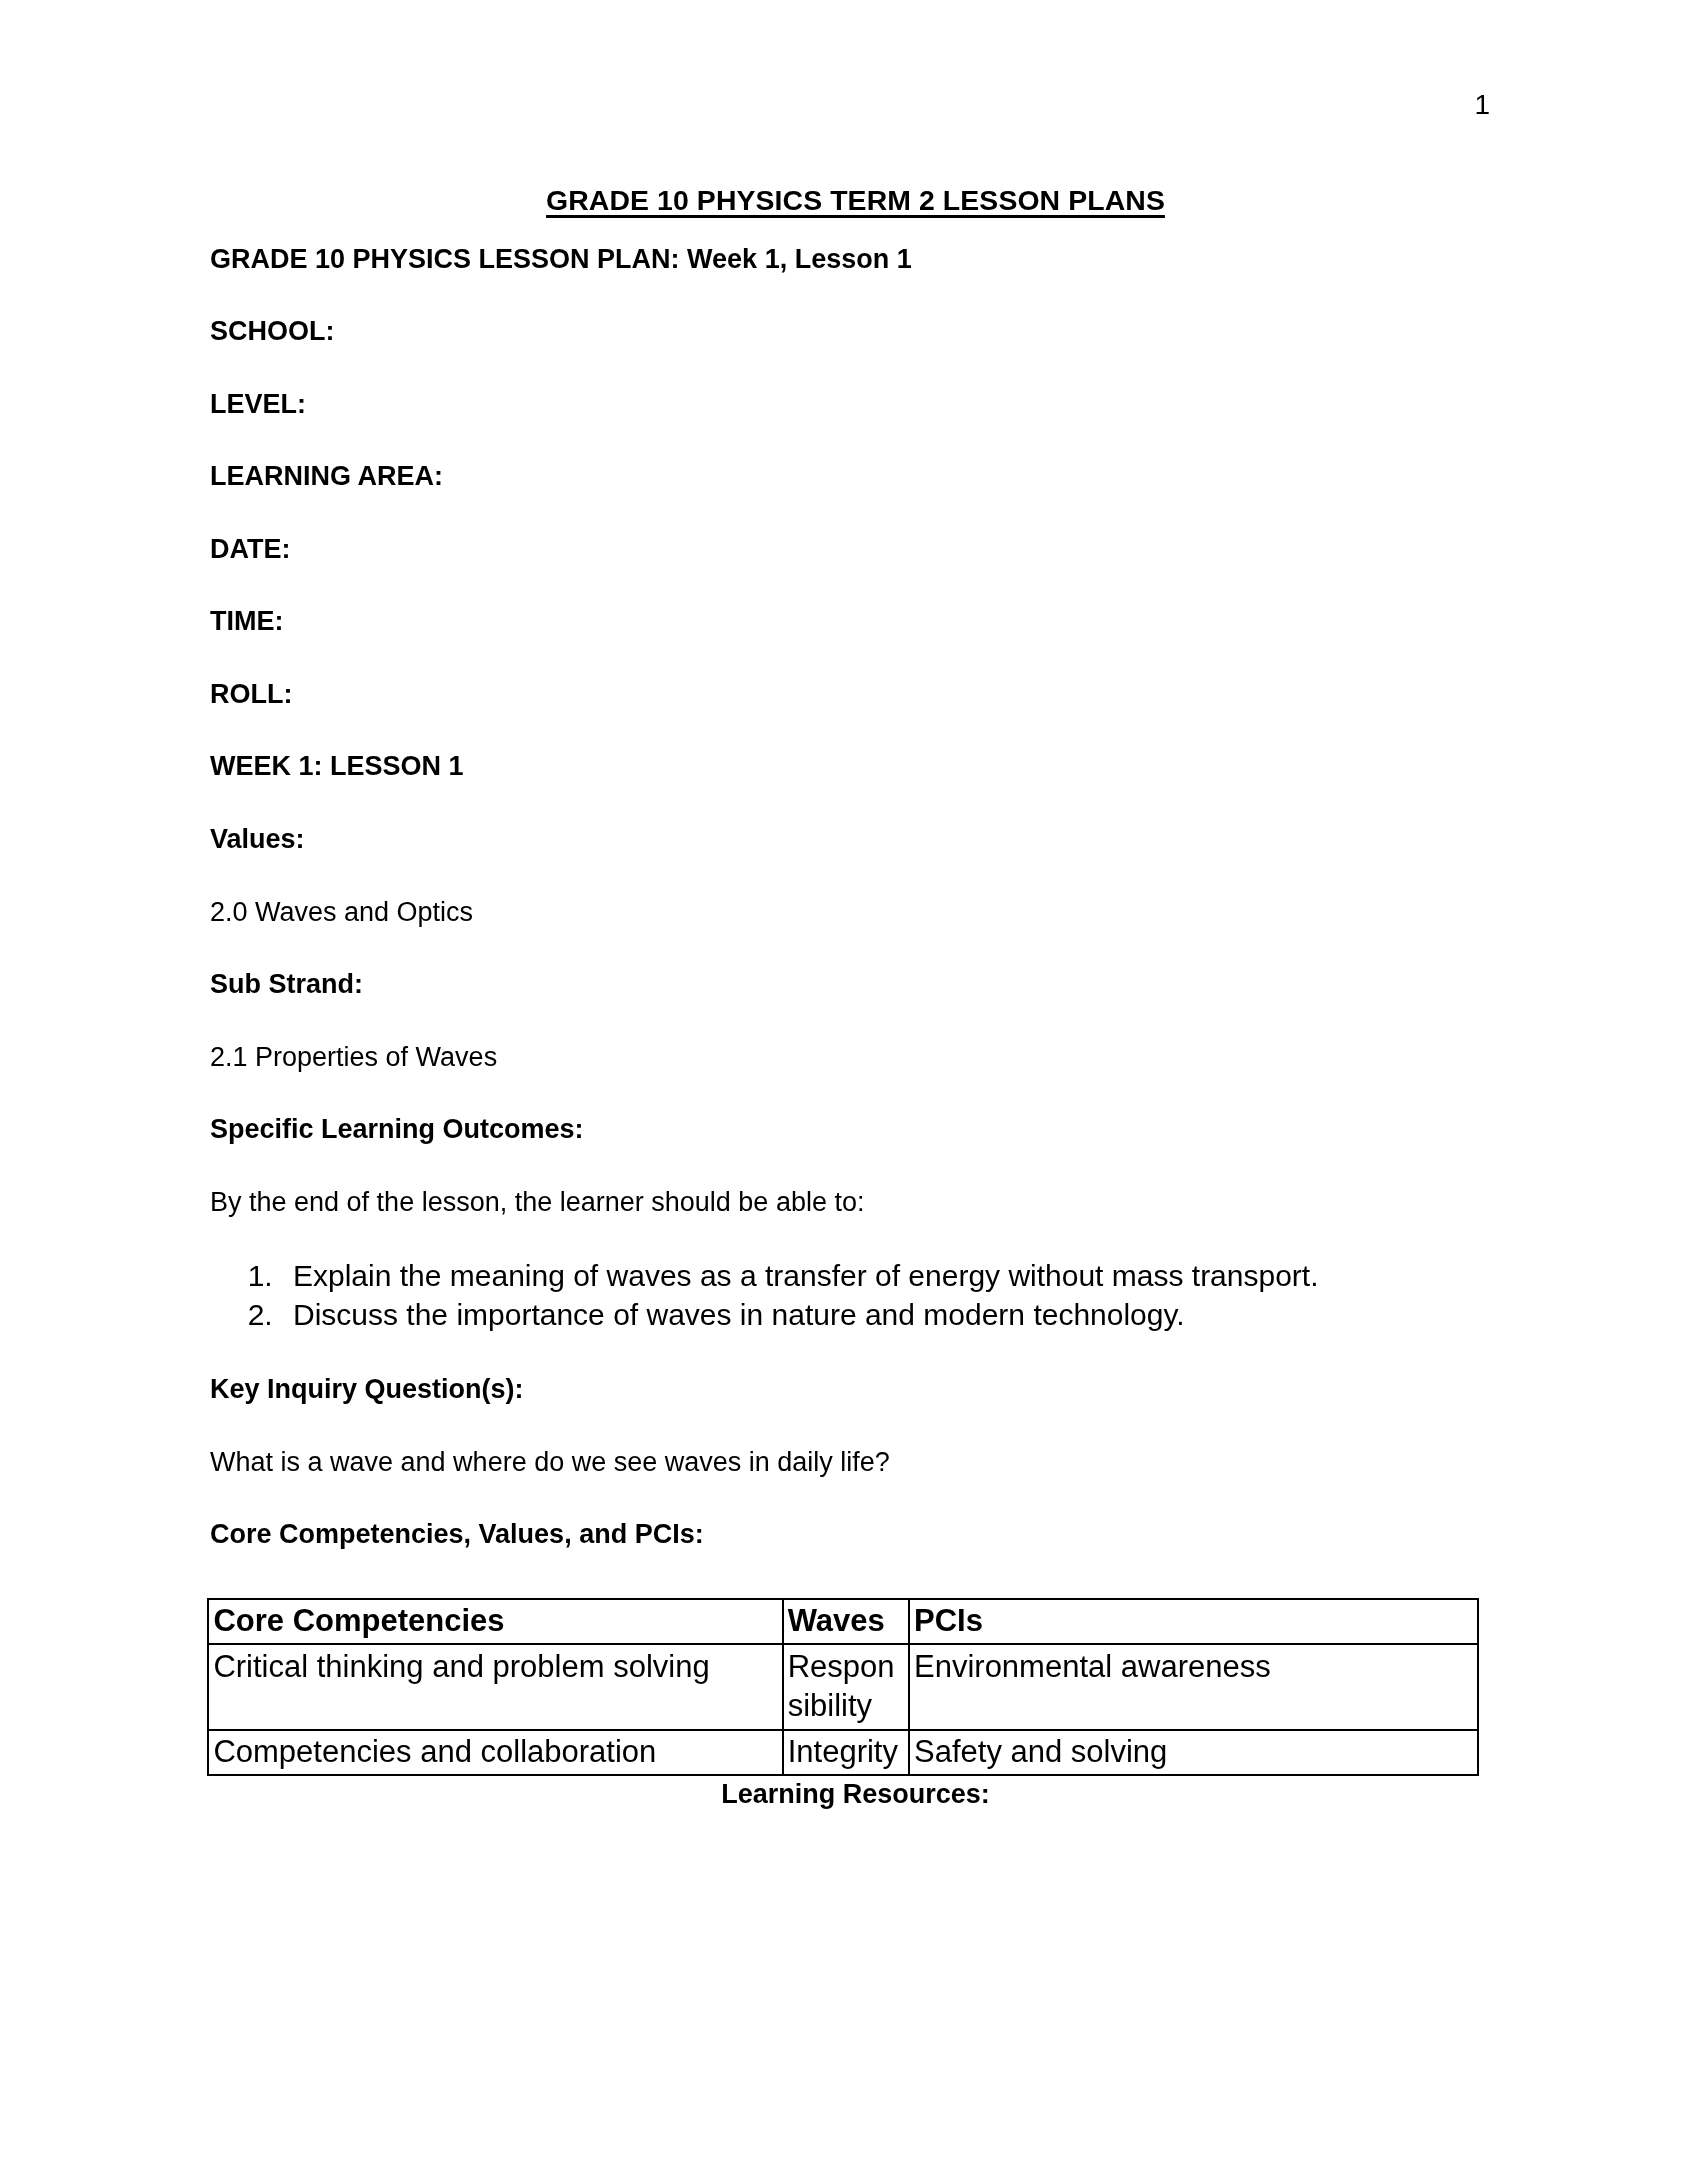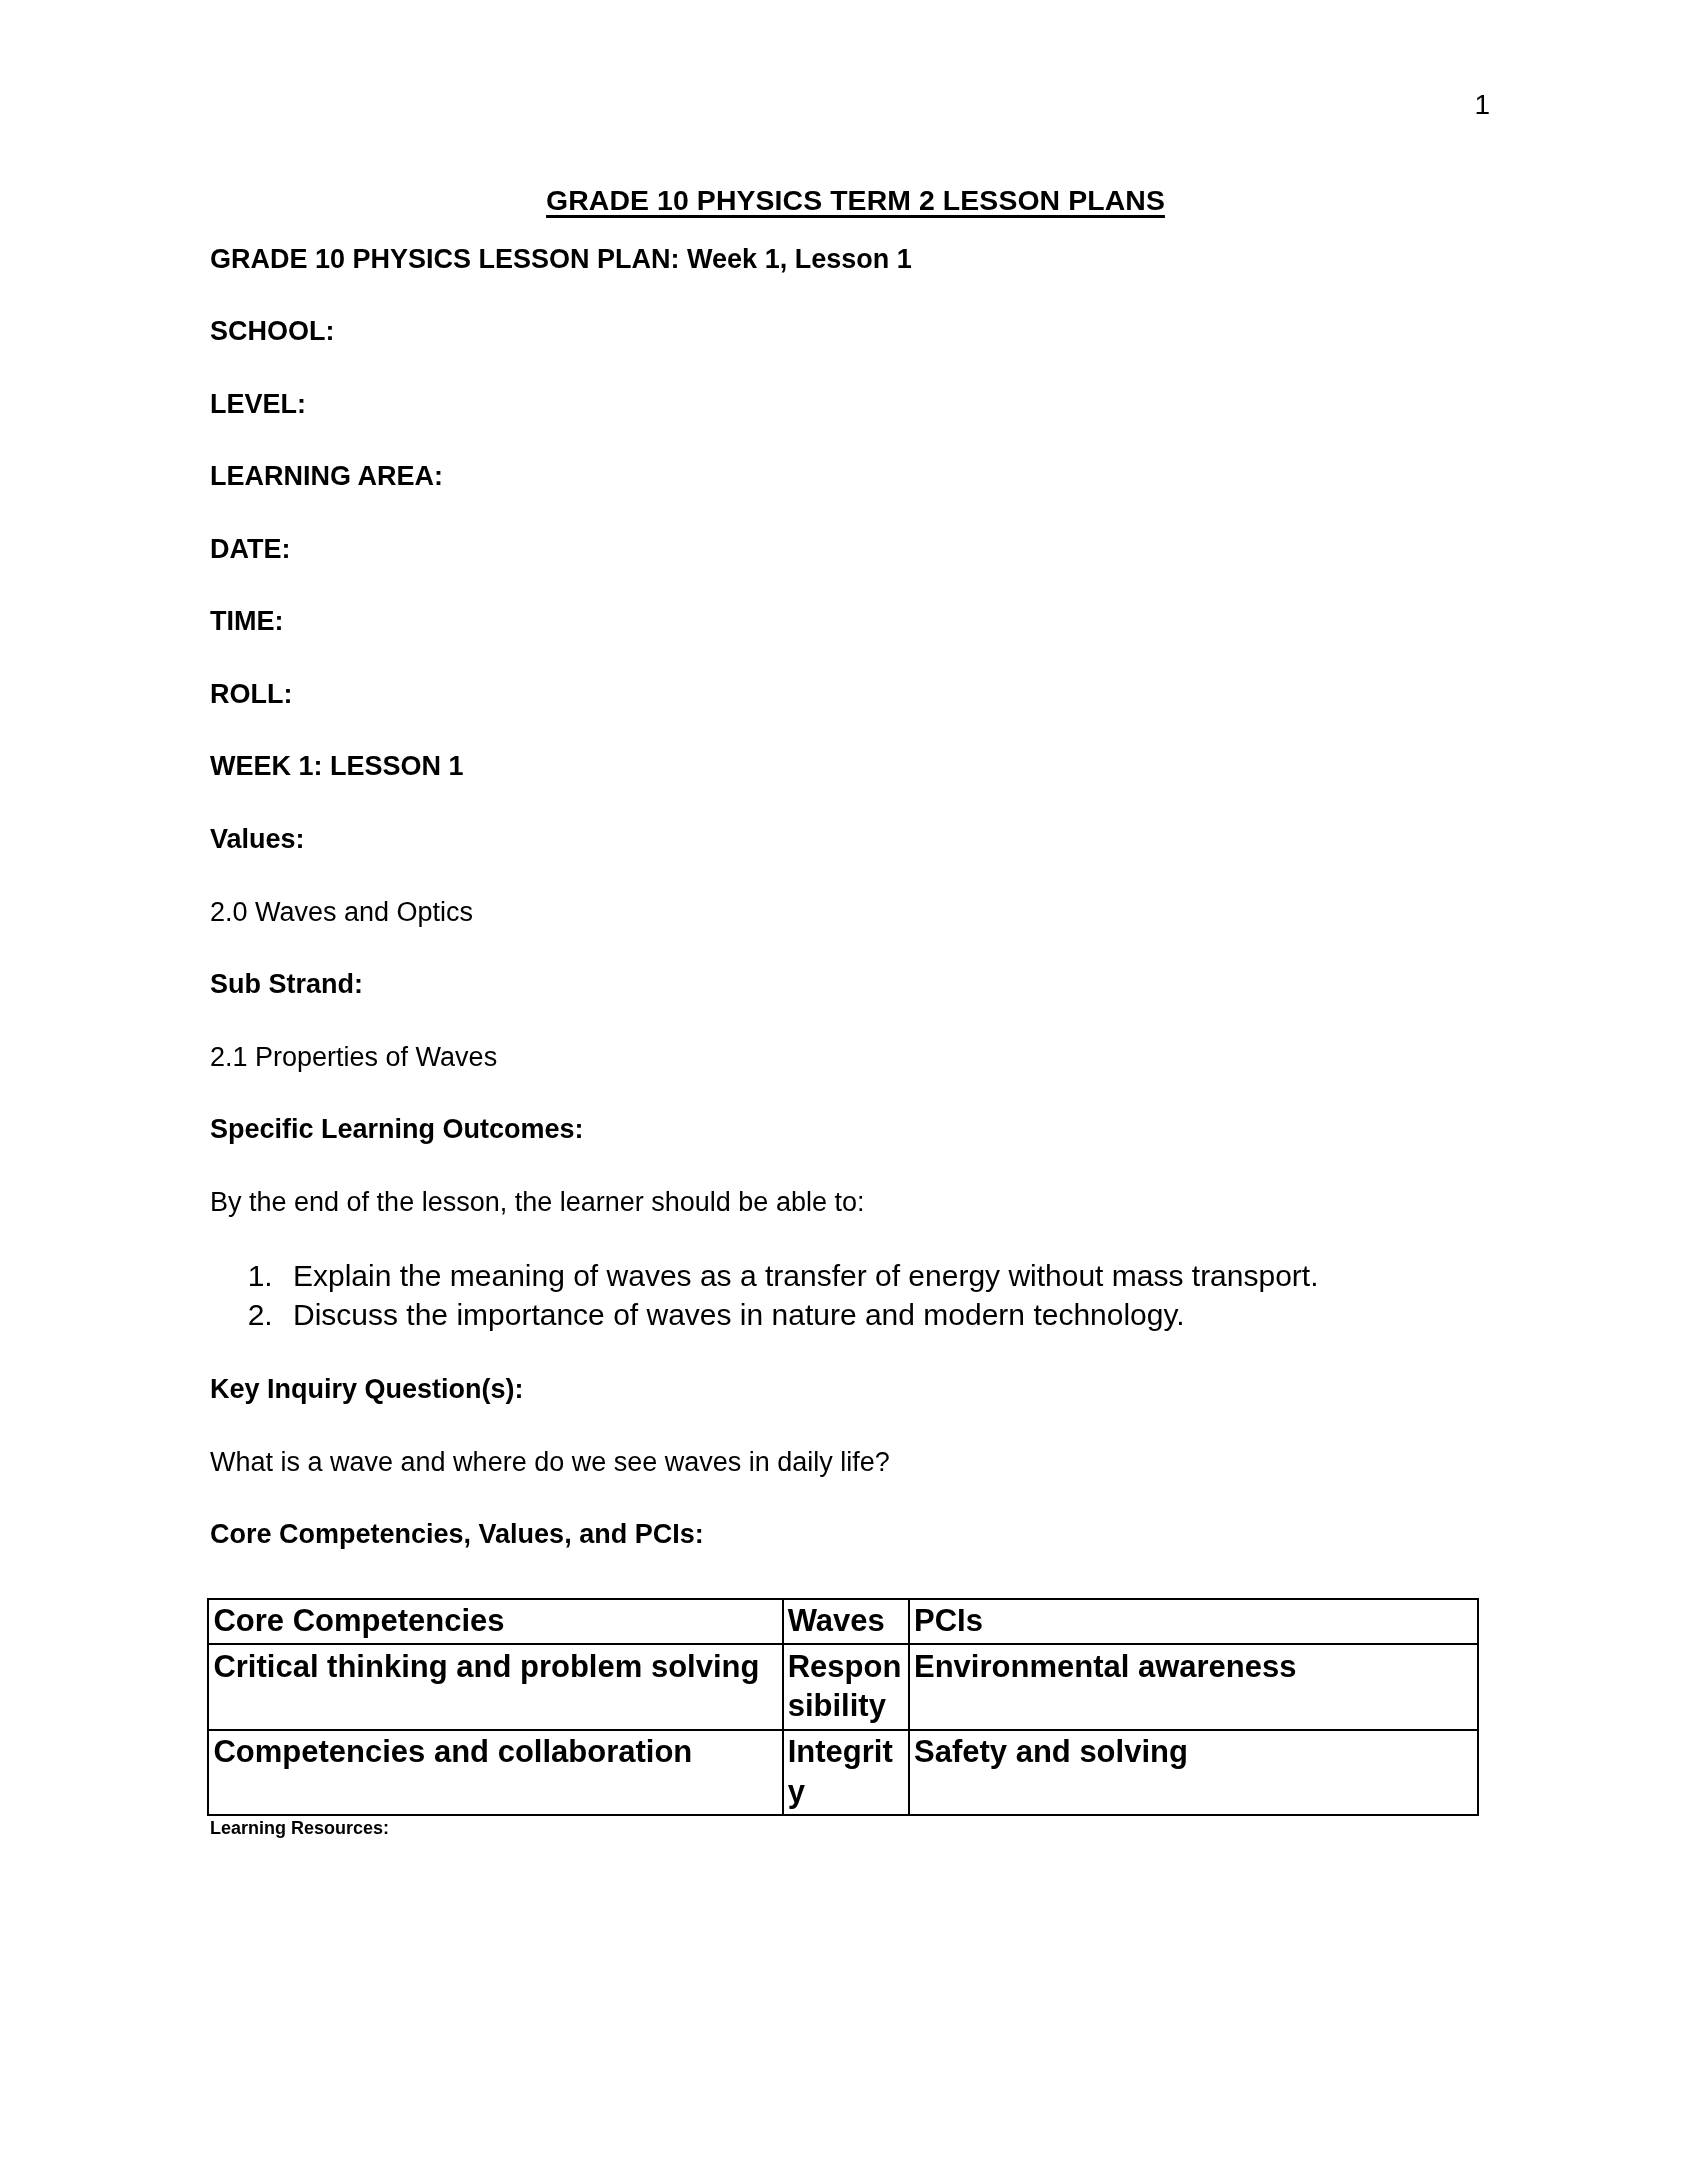--- a/index.html
+++ b/index.html
@@ -72,36 +72,37 @@
     margin: 8px 0 0 -2.6px;
     table-layout: fixed;
     font-size: 31px;
     line-height: 1.28;
   }
   table.cc-table td, table.cc-table th {
     border: 2px solid #000;
     padding: 1.3px 3.3px 2.6px 4px;
     vertical-align: top;
     text-align: left;
-    font-weight: bold;
+    font-weight: normal;
     word-wrap: break-word;
     overflow-wrap: anywhere;
   }
   table.cc-table thead th {
     font-weight: bold;
   }
   .col-a { width: 565px; }
   .col-b { width: 117px; }
   .col-c { width: 560px; }
   .after-table {
-    font-size: 18px;
+    font-size: 27px;
     line-height: 1.28;
     font-weight: bold;
     margin: 0;
     padding-top: 1.3px;
+    text-align: center;
   }
 </style>
 </head>
 <body>
 
 <div class="page">
 
   <div class="page-number">1</div>
 
   <div class="content">

